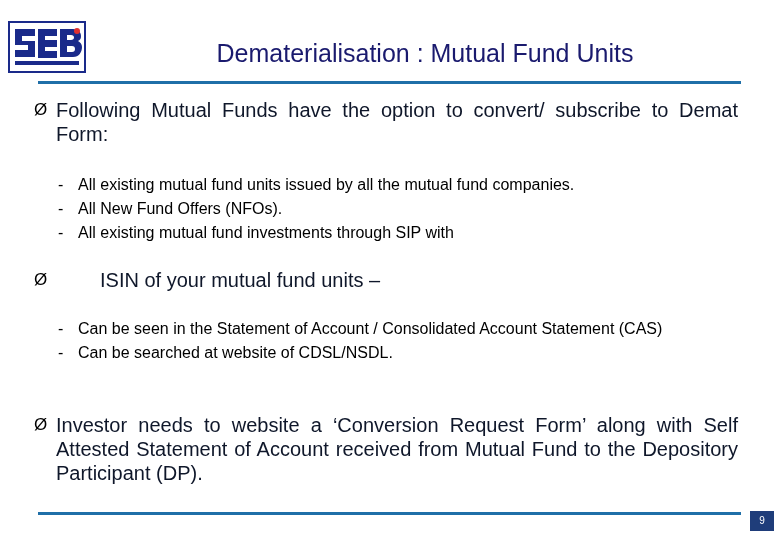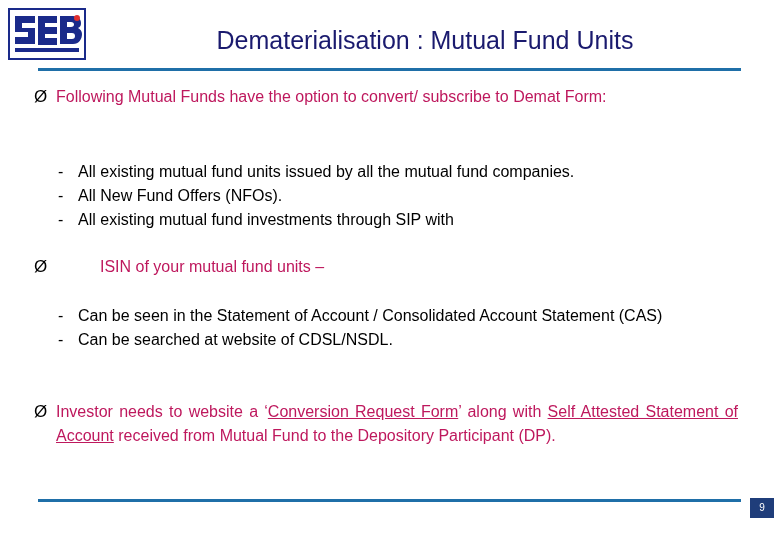--- a/index.html
+++ b/index.html
@@ -9,21 +9,21 @@
   body {
     width: 780px;
     height: 540px;
     background: #ffffff;
     font-family: "Liberation Sans", sans-serif;
     overflow: hidden;
     position: relative;
   }
   .slide {
     position: absolute;
-    left: 0; top: 0;
+    left: 0; top: 13px;
     width: 780px;
     height: 396px;
     background: #ffffff;
   }
 
   
   .logo {
     position: absolute;
     left: 8px;
     top: 8px;
@@ -72,23 +72,23 @@
   .b1-marker {
     width: 22px;
     flex: 0 0 22px;
     font-size: 17px;
     color: #000000;
     line-height: 24px;
     text-align: left;
     padding-left: 2px;
   }
   .b1-text {
-    font-size: 16px;
-    line-height: 24px;
-    color: #be185d;
+    font-size: 20px;
+    line-height: 24px;
+    color: #0f172a;
     text-align: justify;
   }
   .b1-text.nojust { text-align: left; margin-left: 44px; }
 
   .bullet-l2 {
     display: flex;
     align-items: flex-start;
   }
   .b2-marker {
     width: 20px;
@@ -98,21 +98,21 @@
     color: #000000;
   }
   .b2-text {
     font-size: 16px;
     line-height: 24px;
     color: #000000;
     text-align: justify;
   }
   .b2-text.nojust { text-align: left; }
 
-  .u { text-decoration: underline; }
+  .u { }
 
   
   #block1 { position: absolute; left: 32px; top: 5px;  width: 706px; }
   #block2 { position: absolute; left: 58px; top: 80px; width: 690px; }
   #block3 { position: absolute; left: 32px; top: 175px; width: 706px; }
   #block4 { position: absolute; left: 58px; top: 224px; width: 678px; }
   #block5 { position: absolute; left: 32px; top: 320px; width: 706px; }
 
   
   .footer-rule {

